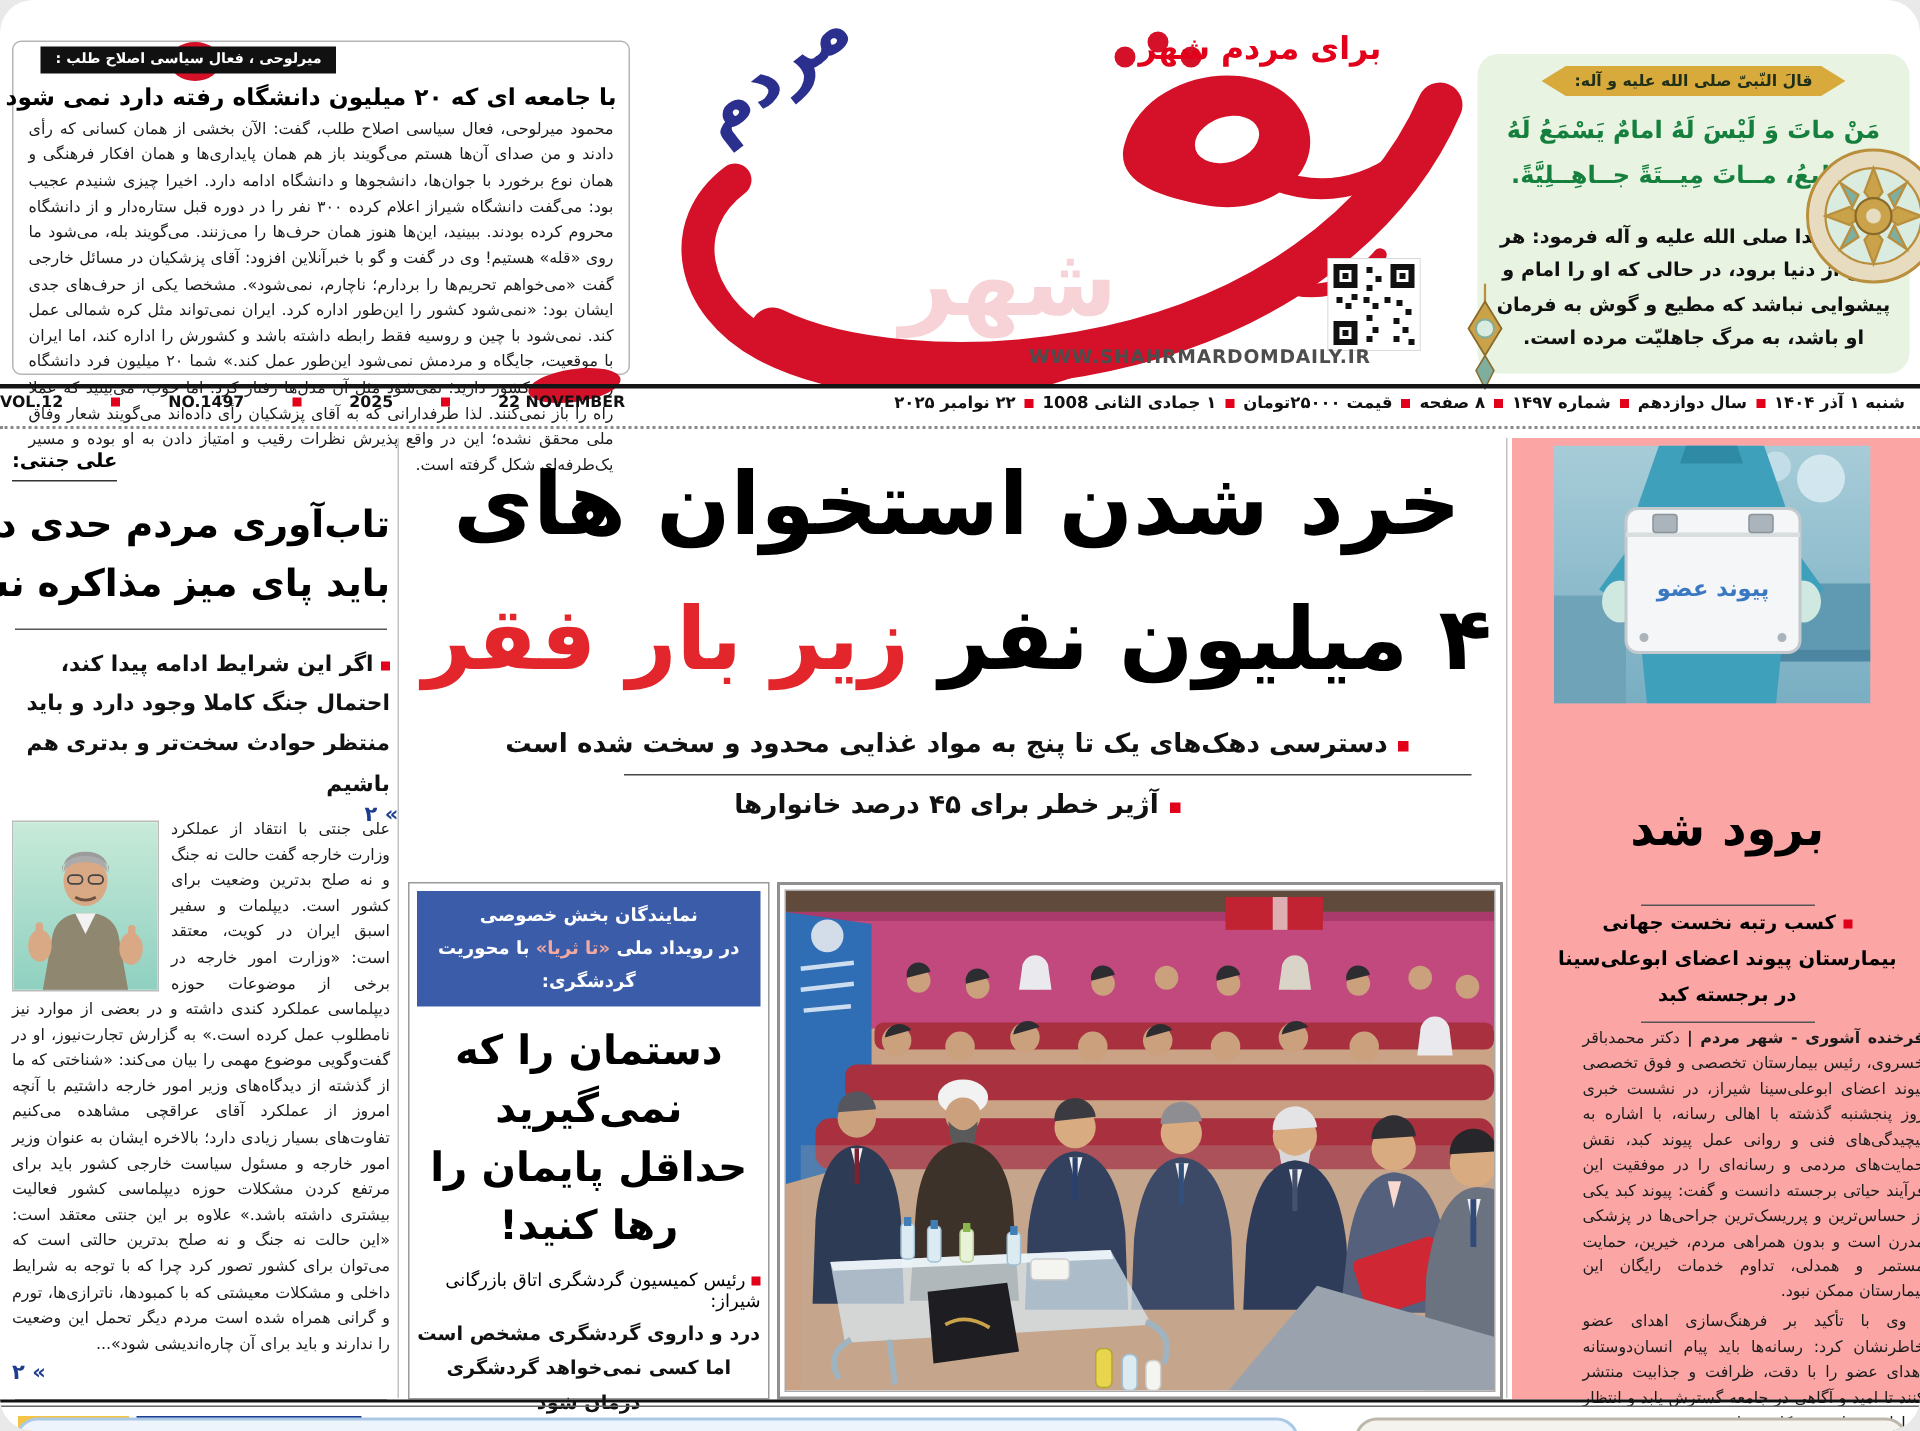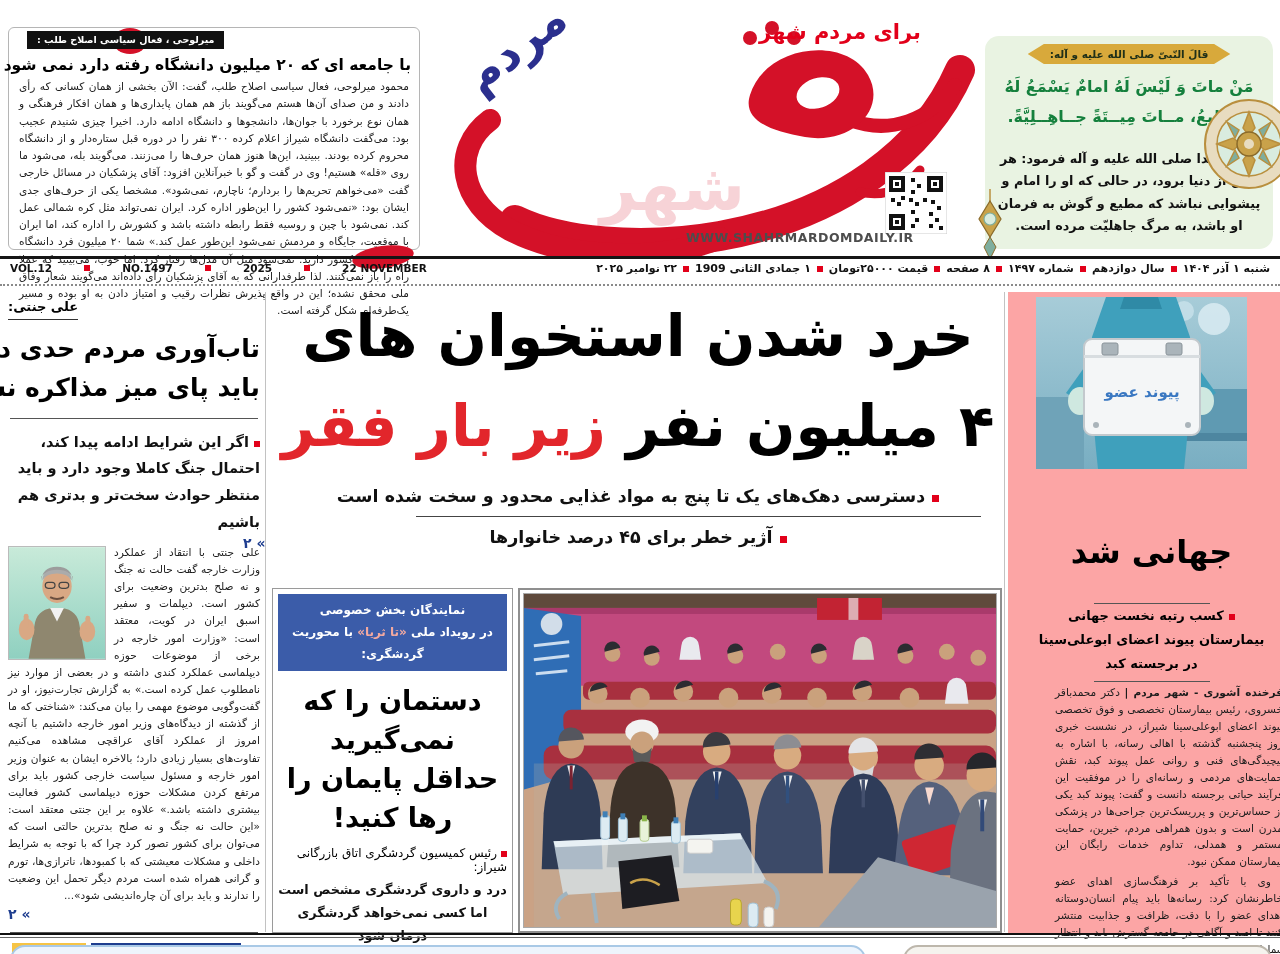--- a/index.html
+++ b/index.html
@@ -1,18 +1,18 @@
 <!DOCTYPE html>
 <html lang="fa"><head>
 <meta charset="utf-8">
 <style>
   * { margin:0; padding:0; box-sizing:border-box; }
   html,body { background:#e9e9e9; }
   body { font-family:"DejaVu Sans","Liberation Sans",sans-serif; }
-  .page { position:relative; width:1280px; height:954px; background:#fff; margin:0 auto; overflow:hidden; }
+  .page { position:relative; width:1280px; height:954px; background:#fff; margin:0 auto; overflow:hidden;border-radius:22px; }
 
   
   .ref-box { position:absolute; left:8px; top:27px; width:412px; height:223px;
              border:1px solid #b5b5b5; border-radius:6px; background:#fff; }
   .ref-kicker-wrap { position:absolute; top:1px; left:18px; height:22px; }
   .ref-kicker-circle { position:absolute; left:86px; top:-1px; width:34px; height:26px;
              background:#d41128; border-radius:50%; }
   .ref-kicker { position:absolute; left:0; top:2px; background:#111; color:#fff;
              font-size:9.5px; font-weight:700; padding:3px 10px 4px 10px; white-space:nowrap; direction:rtl; }
   .ref-headline { margin:28px 8px 4px 8px; text-align:center; font-size:15.5px; font-weight:900;
@@ -41,21 +41,21 @@
             direction:rtl; font-size:12.8px; font-weight:800; line-height:1.75; color:#111; }
   .medallion { position:absolute; right:-22px; top:62px; width:92px; height:92px; }
   .pendant { position:absolute; left:-8px; bottom:-12px; width:26px; height:72px; }
 
   
   .top-rule { position:absolute; left:0; top:256px; width:1280px; height:3px; background:#151515; }
   .logo-blob { position:absolute; left:352px; top:246px; width:62px; height:22px;
             background:#d41128; border-radius:50%; transform:rotate(-8deg); }
   .dateline { position:absolute; top:262px; font-size:10.5px; font-weight:700; color:#111;
             display:flex; align-items:center; gap:6px; }
-  .dateline.latin { left:10px;gap:32px; }
+  .dateline.latin { left:0;gap:32px; }
   .dateline.persian { right:10px; direction:rtl; font-size:11px; }
   .sq { display:inline-block; width:6px; height:6px; background:#e2001a; flex:none; }
   .dotted-rule { position:absolute; left:0; top:284px; width:1280px; border-top:2px dotted #8a8a8a; }
 
   .vdiv { position:absolute; top:292px; height:640px; width:1px; background:#c2c2c2; }
 
   
   .left-col { position:absolute; left:8px; top:296px; width:252px; }
   .j-kicker { display:inline-block; direction:rtl; font-size:13px; font-weight:900;
             border-bottom:1.5px solid #333; padding-bottom:5px; }
@@ -242,21 +242,21 @@
     <span>شنبه ۱ آذر ۱۴۰۴</span>
       <span class="sq"></span>
     <span>سال دوازدهم</span>
       <span class="sq"></span>
     <span>شماره ۱۴۹۷</span>
       <span class="sq"></span>
     <span>۸ صفحه</span>
       <span class="sq"></span>
     <span>قیمت ۲۵۰۰۰تومان</span>
       <span class="sq"></span>
-    <span>۱ جمادی الثانی 1909</span>
+    <span>۱ جمادی الثانی 1008</span>
       <span class="sq"></span>
     <span>۲۲ نوامبر ۲۰۲۵</span>
   </div>
   <div class="dotted-rule"></div>
 
   <div class="vdiv" style="left:265px;"></div>
   <div class="vdiv" style="left:1004px;"></div>
 
   <div class="left-col">
     <span class="j-kicker">علی جنتی:</span>
@@ -516,21 +516,21 @@
         <rect x="48" y="58" width="116" height="3" fill="#d8dde0"></rect>
         <rect x="66" y="46" width="16" height="12" rx="2" fill="#aab4ba" stroke="#8a949a"></rect>
         <rect x="130" y="46" width="16" height="12" rx="2" fill="#aab4ba" stroke="#8a949a"></rect>
         <text x="106" y="100" text-anchor="middle" font-size="15" font-weight="900" fill="#3a78c2">پیوند عضو</text>
         <circle cx="60" cy="128" r="3" fill="#aab4ba"></circle>
           <circle cx="152" cy="128" r="3" fill="#aab4ba"></circle>
       </g>
     </svg>
     <div class="t-headline">
       <br>
-      <span>جهانی شد</span>
+      <span>برود شد</span>
     </div>
     <div class="t-sub">
       <div class="t-minirule"></div>
       <span class="sq"></span><span>کسب رتبه نخست جهانی</span><br>
       <span>بیمارستان پیوند اعضای ابوعلی‌سینا</span><br>
       <span>در برجسته کبد</span>
       <div class="t-minirule"></div>
     </div>
     <div class="t-body">
       <p><span class="byline">فرخنده آشوری - شهر مردم |</span><span> دکتر محمدباقر خسروی، رئیس بیمارستان تخصصی و فوق تخصصی پیوند اعضای ابوعلی‌سینا شیراز، در نشست خبری روز پنجشنبه گذشته با اهالی رسانه، با اشاره به پیچیدگی‌های فنی و روانی عمل پیوند کبد، نقش حمایت‌های مردمی و رسانه‌ای را در موفقیت این فرآیند حیاتی برجسته دانست و گفت: پیوند کبد یکی از حساس‌ترین و پرریسک‌ترین جراحی‌ها در پزشکی مدرن است و بدون همراهی مردم، خیرین، حمایت مستمر و همدلی، تداوم خدمات رایگان این بیمارستان ممکن نبود.</span></p>

